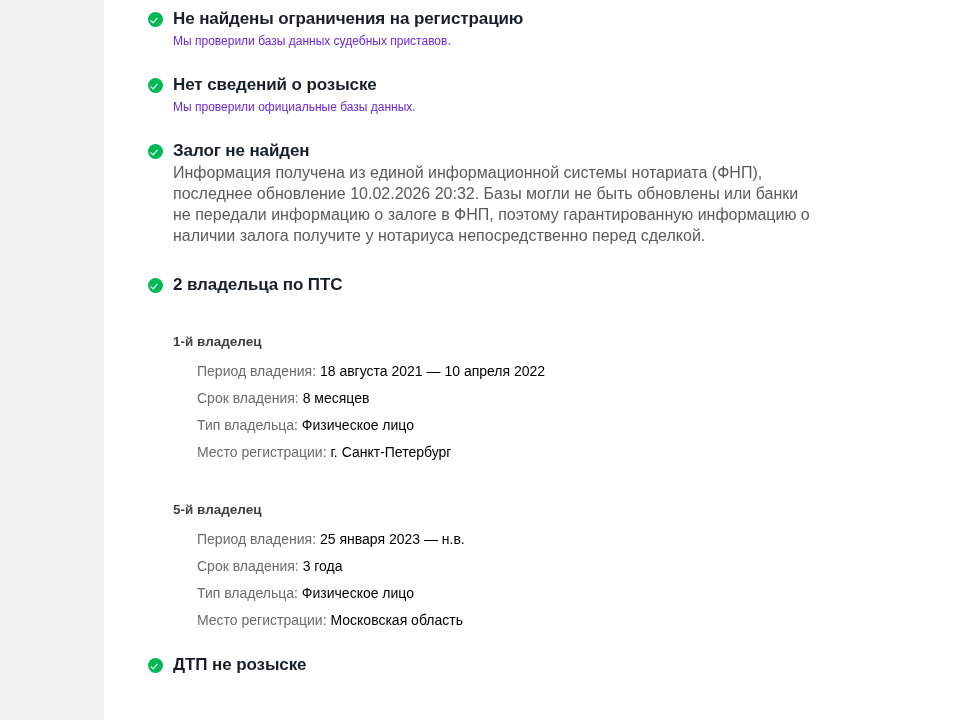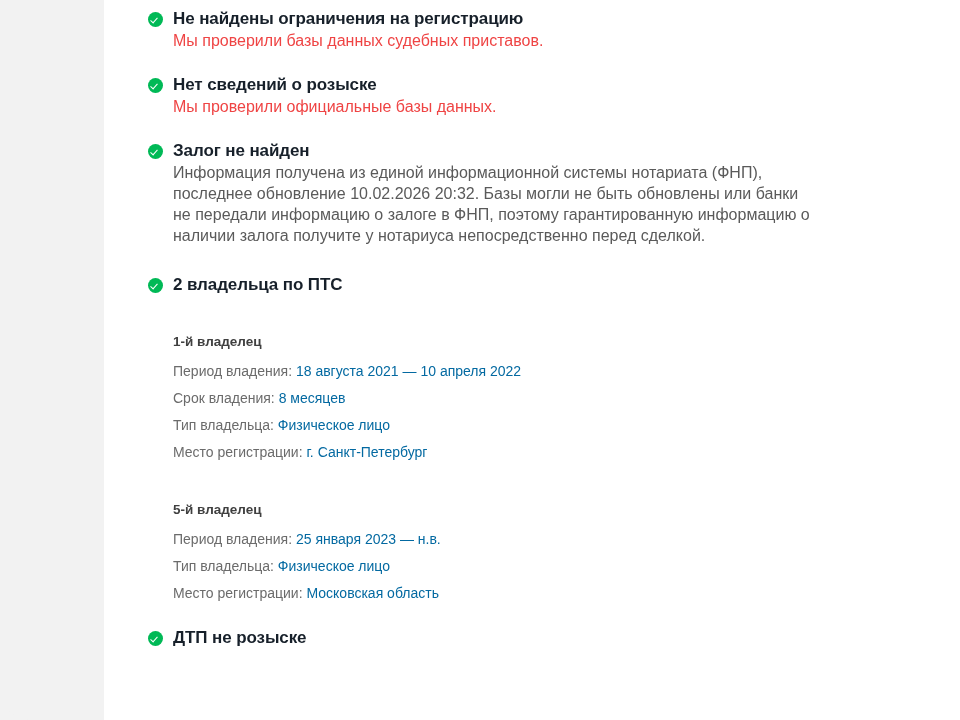--- a/index.html
+++ b/index.html
@@ -67,22 +67,22 @@
   }
   .block-title {
     font-size: 17px;
     font-weight: bold;
     color: #17202a;
     line-height: 22px;
     letter-spacing: -0.1px;
   }
   .block-body {
     margin-left: 25px;
-    font-size: 16px;
-    color: #ef4444;
+    font-size: 12px;
+    color: #6d28d9;
     line-height: 22px;
     max-width: 645px;
   }
   .block-body.small {
     font-size: 16px;
     line-height: 21px;
     color: #5a5a5a;
   }
   .gap-20 { height: 20px; }
   .gap-26 { height: 26px; }
@@ -97,23 +97,24 @@
     line-height: 20px;
     margin-bottom: 6px;
   }
   .owner-row {
     font-size: 14px;
     color: #4c4c4c;
     line-height: 27px;
   }
   .owner-row .lbl {
     color: #6b6b6b;
+    margin-left: 24px;
   }
   .owner-row .val {
-    color: #0369a1;
+    color: #000000;
   }
 </style>
 </head>
 <body>
 
 <div class="page">
   <div class="sheet">
     <div class="content">
 
       <div class="block">
@@ -177,20 +178,24 @@
 
       <div class="gap-34"></div>
 
       <div class="owner">
         <div class="owner-title">5-й владелец</div>
         <div class="owner-row">
           <span class="lbl">Период владения:</span>
           <span class="val">25 января 2023 — н.в.</span>
         </div>
         <div class="owner-row">
+          <span class="lbl">Срок владения:</span>
+          <span class="val">3 года</span>
+        </div>
+        <div class="owner-row">
           <span class="lbl">Тип владельца:</span>
           <span class="val">Физическое лицо</span>
         </div>
         <div class="owner-row">
           <span class="lbl">Место регистрации:</span>
           <span class="val">Московская область</span>
         </div>
       </div>
 
       <div class="gap-20"></div>

